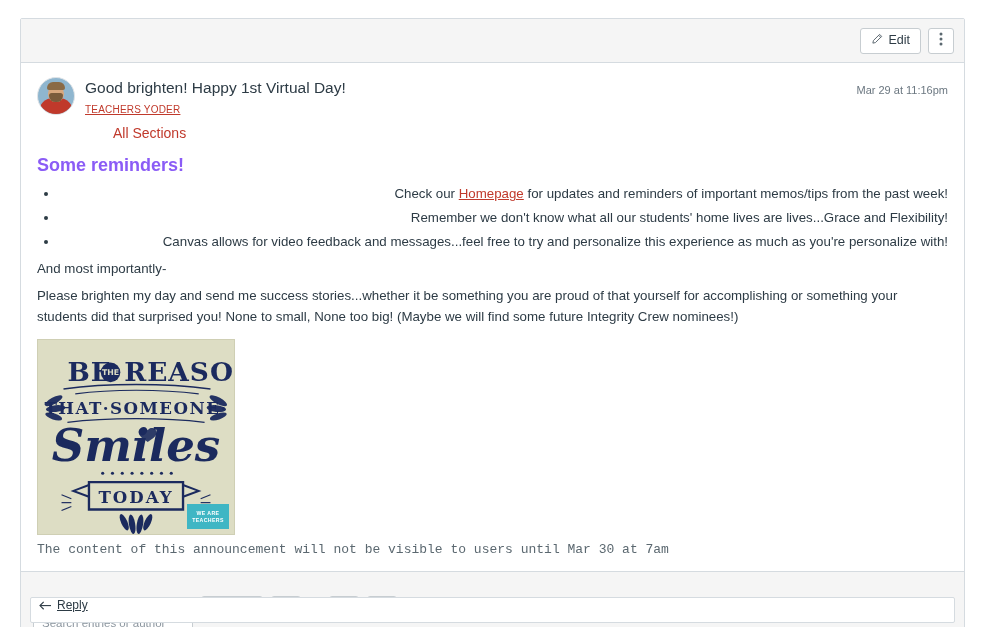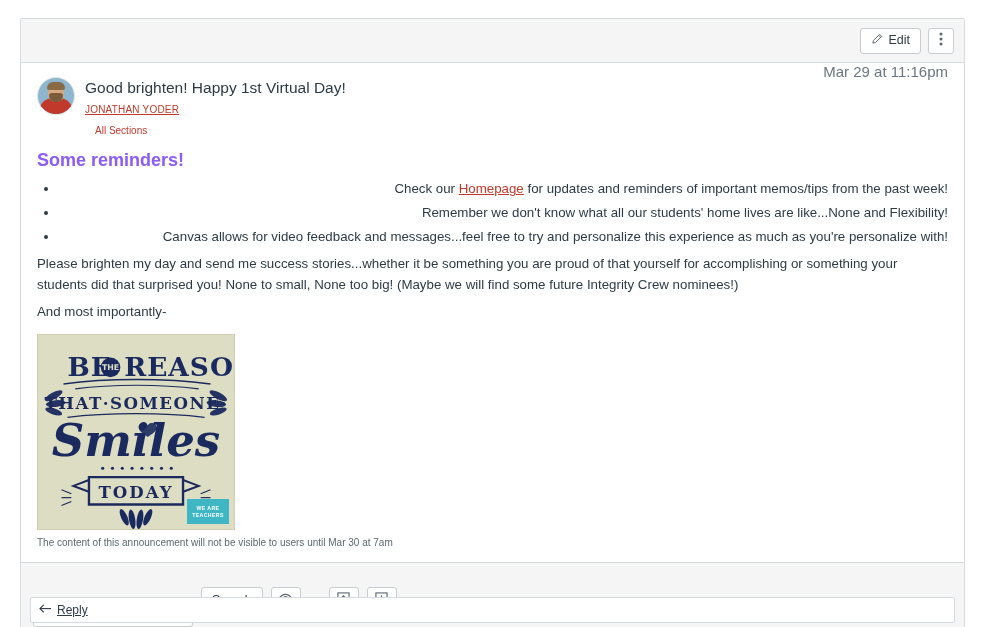--- a/index.html
+++ b/index.html
@@ -126,30 +126,30 @@
   }
   .author-link {
     font-size: 10px;
     letter-spacing: .2px;
     color: #c0392b;
     text-decoration: underline;
     display: inline-block;
     cursor: pointer;
   }
   .sections {
-    font-size: 10px;
+    font-size: 14px;
     color: #c0392b;
     margin-top: 8px;
-    margin-left: 10px;
+    margin-left: 28px;
   }
   .posted-at {
     position: absolute;
     right: 16px;
-    top: 0;
-    font-size: 15px;
+    top: 21px;
+    font-size: 11px;
     color: #6b7780;
     white-space: nowrap;
   }
 
   
   .content { margin-top: 14px; }
   .content h2 {
     font-size: 18px;
     font-weight: bold;
     margin: 0 0 6px 0;
@@ -201,22 +201,23 @@
     flex-direction: column;
     align-items: center;
     justify-content: center;
     line-height: 1.35;
     text-align: center;
   }
 
   .visibility-note {
     margin-top: 7px;
     margin-bottom: 10px;
-    font-size: 10px;
+    font-size: 13px;
     color: #5b6870;
+    font-family: Liberation Mono, monospace;
   }
 
   
   .filterbar {
     background: #f5f5f5;
     border-top: 1px solid #d5dbe0;
     padding: 10px 12px;
     display: flex;
     align-items: center;
     gap: 8px;
@@ -247,21 +248,21 @@
   .replybar {
     position: absolute;
     left: 30px;
     top: 597px;
     width: 925px;
     height: 26px;
     border: 1px solid #d5dbe0;
     border-radius: 2px;
     background: #ffffff;
     display: flex;
-    align-items: center;
+    align-items: flex-start;
     padding-left: 8px;
     gap: 5px;
     cursor: pointer;
   }
   .reply-label {
     font-size: 12px;
     color: #2d3b45;
     text-decoration: underline;
   }
 
@@ -309,40 +310,40 @@
 
       <div class="author-row">
         <div class="avatar">
           <div class="av-body"></div>
           <div class="av-head"></div>
           <div class="av-hair"></div>
           <div class="av-beard"></div>
         </div>
         <div class="meta">
           <div class="ann-title">Good brighten! Happy 1st Virtual Day!</div>
-          <a class="author-link">JONATHAN YODER</a>
+          <a class="author-link">TEACHERS YODER</a>
           <div class="sections">All Sections</div>
         </div>
       </div>
 
       <div class="content">
         <h2>Some reminders!</h2>
         <ul>
           <li>
             <span>Check our </span><a class="inline-link">Homepage</a><span> for updates and reminders of important memos/tips from the past week!</span>
           </li>
           <li>
-            <span>Remember we don't know what all our students' home lives are like...None and Flexibility!</span>
+            <span>Remember we don't know what all our students' home lives are lives...Grace and Flexibility!</span>
           </li>
           <li>
             <span>Canvas allows for video feedback and messages...feel free to try and personalize this experience as much as you're personalize with!</span>
           </li>
         </ul>
+        <p>And most importantly-</p>
         <p>Please brighten my day and send me success stories...whether it be something you are proud of that yourself for accomplishing or something your students did that surprised you! None to small, None too big! (Maybe we will find some future Integrity Crew nominees!)</p>
-        <p>And most importantly-</p>
 
         <div class="poster">
           <svg viewBox="0 0 200 198" xmlns="http://www.w3.org/2000/svg">
             <rect x="0" y="0" width="200" height="198" fill="#ddddc4"></rect>
             <g fill="#1b2a5e">
 
               <text x="30" y="42" font-family="'DejaVu Serif', serif" font-size="27" font-weight="bold" letter-spacing="1">BE</text>
               <circle cx="74" cy="33" r="10" fill="#1b2a5e"></circle>
               <text x="74" y="36" font-family="'DejaVu Sans', sans-serif" font-size="8" font-weight="bold" fill="#ddddc4" text-anchor="middle">THE</text>
               <text x="88" y="42" font-family="'DejaVu Serif', serif" font-size="27" font-weight="bold" letter-spacing="1">REASON</text>

